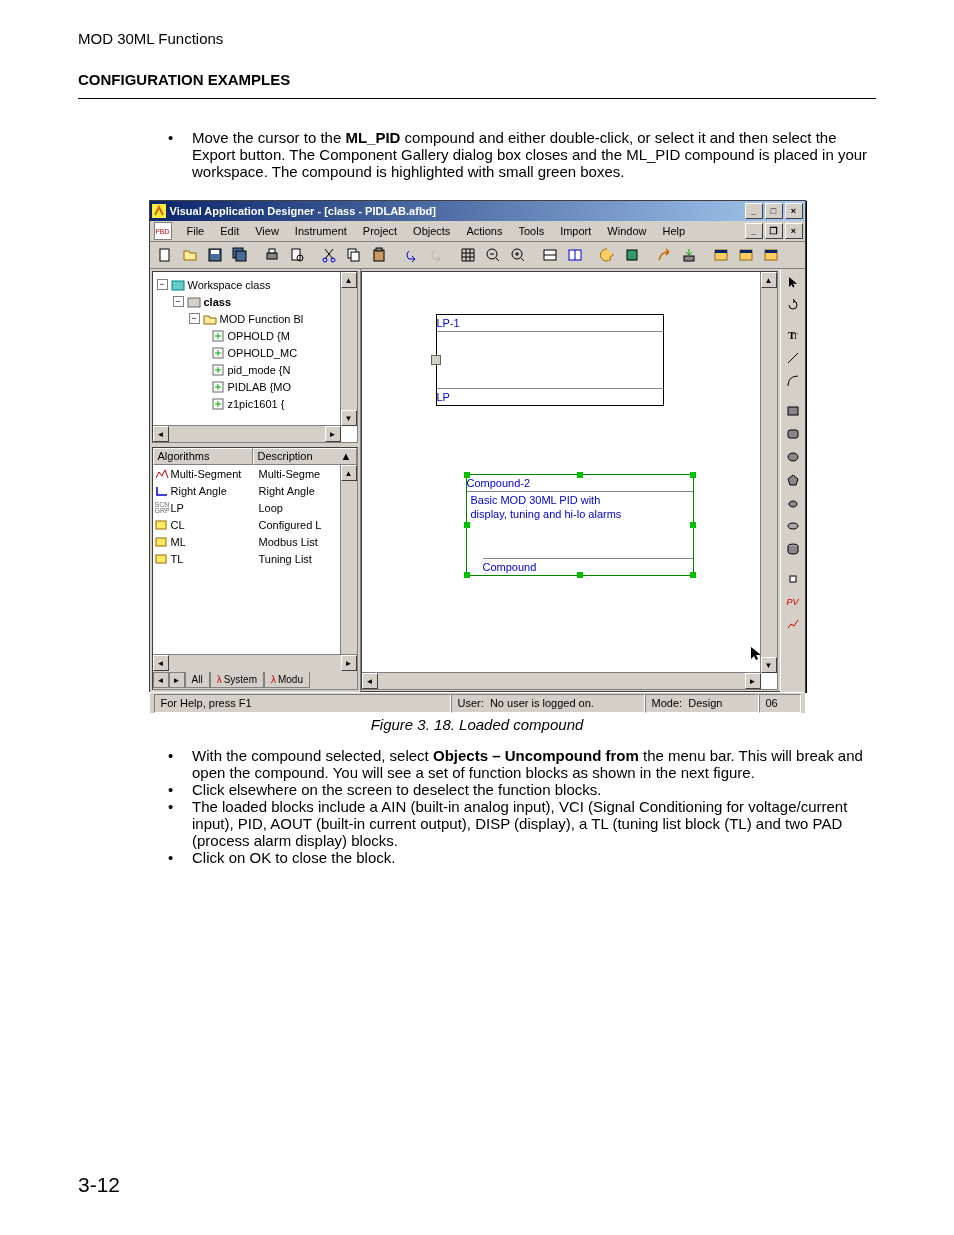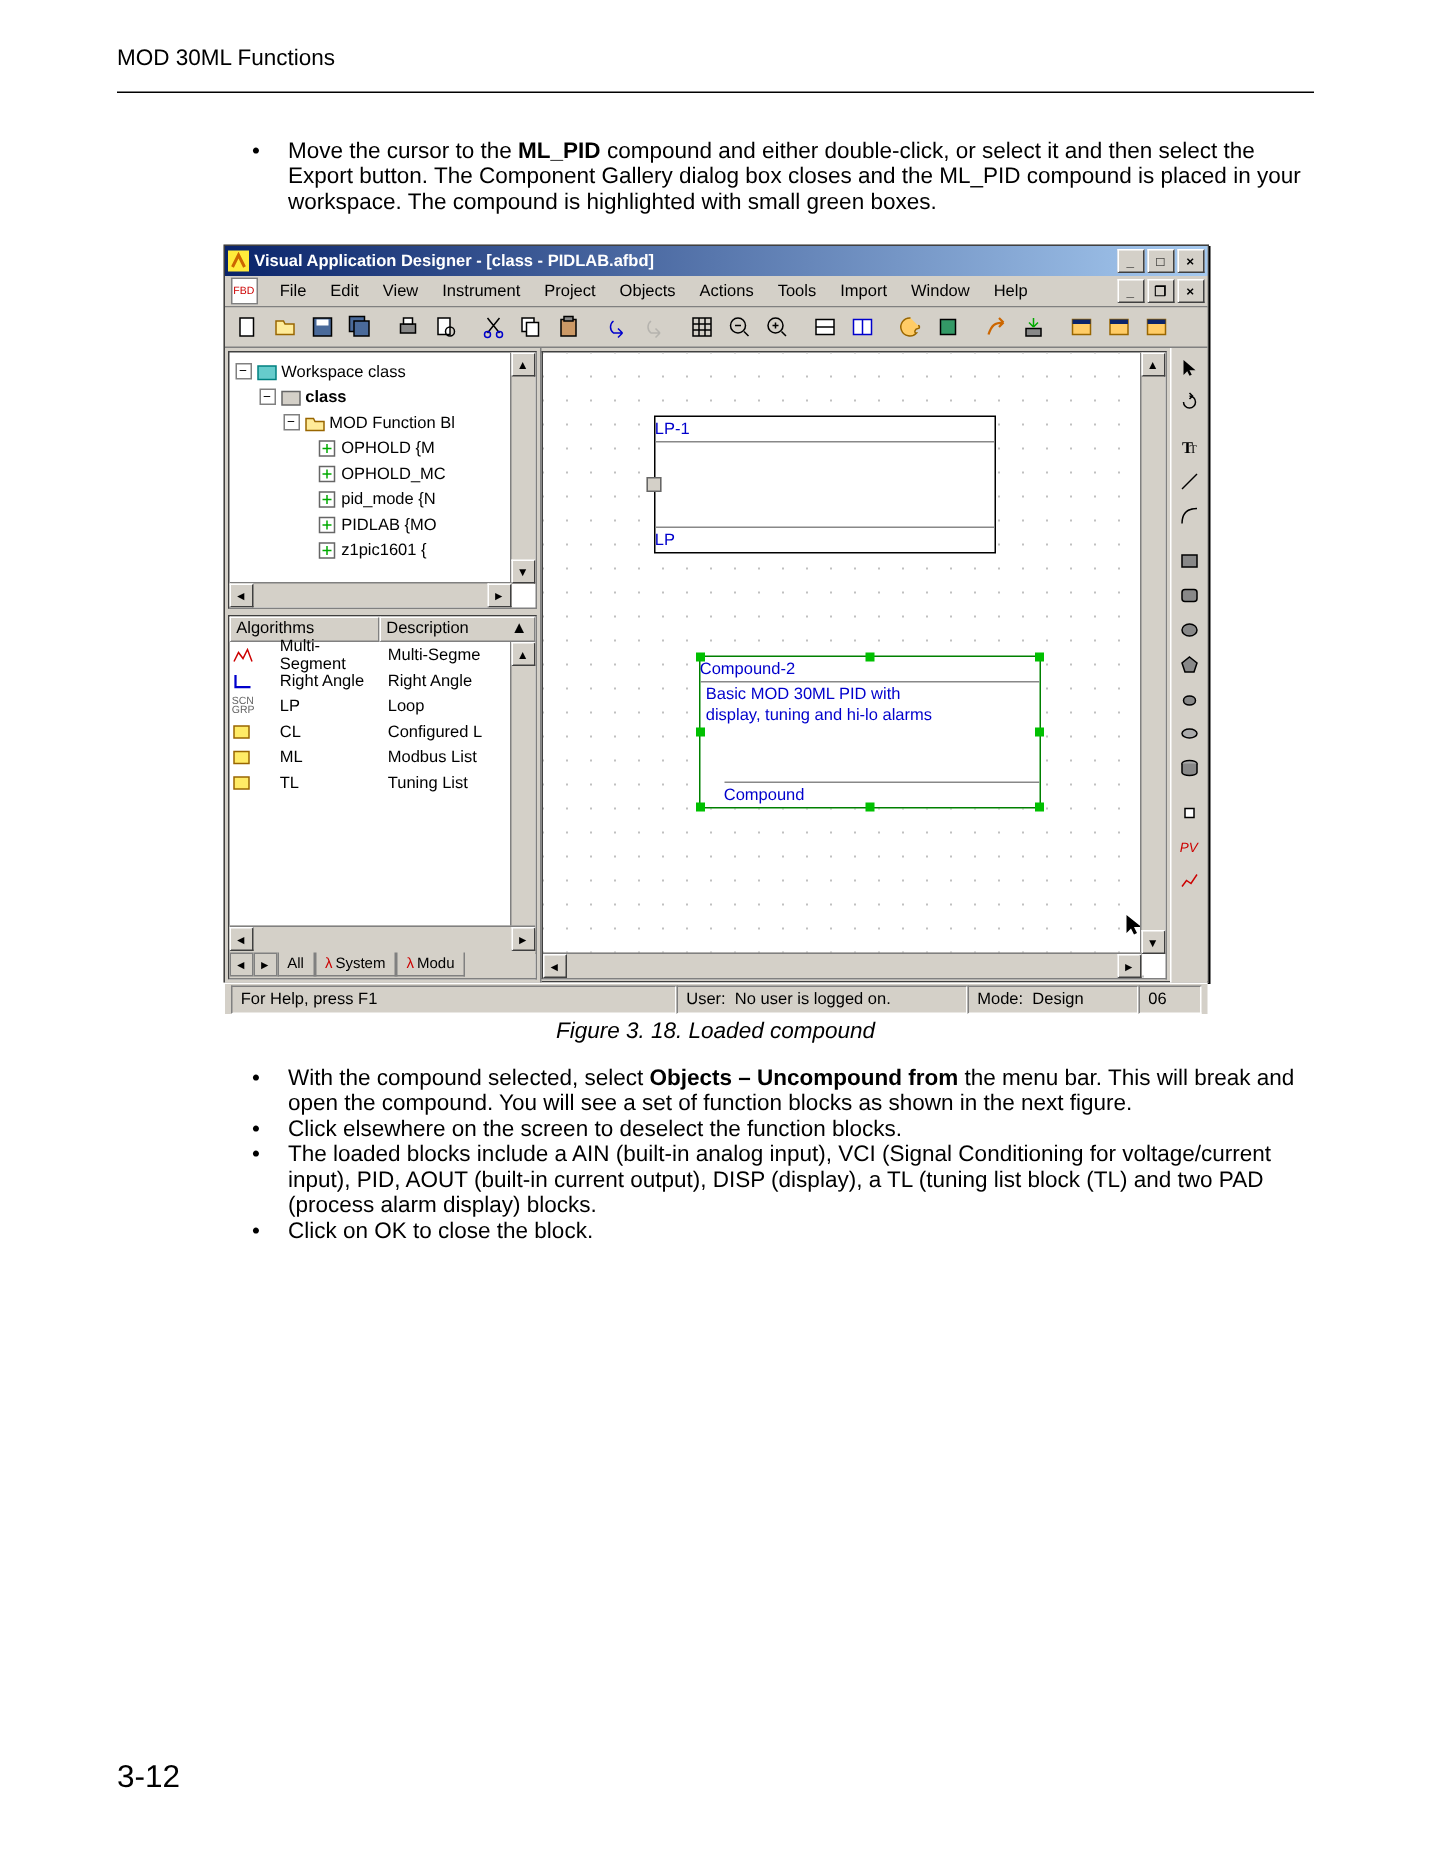--- a/index.html
+++ b/index.html
@@ -1,18 +1,18 @@
 <!DOCTYPE html>
 <html><head>
 <meta charset="utf-8">
 <style>
 body{margin:0;background:#fff;font-family:Arial,Helvetica,sans-serif;font-size:15px;color:#000}
 .page{width:954px;height:1235px;margin:0 auto;position:relative;padding:30px 78px 0 78px;box-sizing:border-box}
 .hdr-line{border-top:1px solid #000;margin:10px 0 30px 0}
-.header-top{font-size:15px;margin-bottom:14px}
+.header-top{font-size:15px;margin-bottom:24px}
 .header-title{font-weight:bold;font-size:15px;margin-bottom:10px}
 .bullets{margin-left:90px}
 .bullets .b{display:flex}
 .bullets .b .dot{width:24px;flex:none}
 .bullets .b .txt{flex:1}
 .bold{font-weight:bold}
 .fig-cap{text-align:center;font-style:italic;margin:24px 0 14px 0;font-size:15px}
 .pg-num{position:absolute;left:78px;bottom:38px;font-size:21px}
 
 
@@ -37,21 +37,21 @@
 .tree-row{display:flex;align-items:center;height:17px;white-space:nowrap}
 .tree .ex{width:9px;height:9px;border:1px solid #808080;display:inline-flex;align-items:center;justify-content:center;font-size:9px;line-height:1;margin-right:3px;background:#fff}
 .tree .ico2{width:14px;height:14px;margin-right:3px;display:inline-flex;align-items:center;justify-content:center}
 .scroll-v{position:absolute;right:0;top:0;bottom:16px;width:16px;background:#d4d0c8;border-left:1px solid #808080}
 .scroll-h{position:absolute;left:0;right:16px;bottom:0;height:16px;background:#d4d0c8;border-top:1px solid #808080}
 .sbtn{width:14px;height:14px;background:#d4d0c8;border:1px solid #fff;border-right-color:#404040;border-bottom-color:#404040;position:absolute;display:flex;align-items:center;justify-content:center;font-size:8px}
 .grid{flex:1;background:#fff;margin:2px;border:1px solid #808080;border-top-color:#404040;border-left-color:#404040;font-size:11px;overflow:hidden;position:relative}
 .grid-hdr{display:flex;background:#d4d0c8;height:17px}
 .grid-hdr div{border:1px solid #fff;border-right-color:#808080;border-bottom-color:#808080;padding:1px 4px;box-sizing:border-box}
 .grid-row{display:flex;height:17px;align-items:center}
-.grid-row .c1{width:100px;padding-left:2px;display:flex;align-items:center;gap:18px}
+.grid-row .c1{width:100px;padding-left:2px;display:flex;align-items:center;gap:2px}
 .grid-row .c2{flex:1;padding-left:4px}
 .gicon{width:14px;height:12px;display:inline-block}
 .tabs{height:18px;display:flex;align-items:center;font-size:10px;background:#d4d0c8}
 .tabs .tnav{width:14px;height:14px;border:1px solid #808080;background:#d4d0c8;display:flex;align-items:center;justify-content:center;font-size:8px}
 .tabs .tab{padding:0 6px;border:1px solid #808080;border-top:none;background:#d4d0c8;height:15px;display:flex;align-items:center}
 .canvas{flex:1;background:#fff;position:relative;margin:2px 2px 2px 0;border:1px solid #808080;border-top-color:#404040;border-left-color:#404040;overflow:hidden}
 .canvas .dots{position:absolute;inset:0;background-image:radial-gradient(#c0c0c0 0.5px,transparent 0.5px);background-size:16px 16px;background-position:8px 8px}
 .blk{position:absolute;border:1px solid #000;background:#fff}
 .blk .lbl{color:#0000cc;text-align:left;font-size:11px;padding:2px 0}
 .blk.sel{border:1px solid #008000}
@@ -60,20 +60,21 @@
 .rtools .rt{width:20px;height:20px;border:1px solid #d4d0c8;display:flex;align-items:center;justify-content:center}
 .rtools .rt svg{width:14px;height:14px}
 .status{height:20px;background:#d4d0c8;border-top:1px solid #fff;display:flex;align-items:center;font-size:11px;padding:0 4px}
 .status .cell{border:1px solid #808080;border-top-color:#808080;border-left-color:#808080;border-right-color:#fff;border-bottom-color:#fff;padding:1px 6px;height:15px;display:flex;align-items:center}
 </style>
 </head>
 <body>
 
 <div class="page">
   <div class="header-top">MOD 30ML Functions</div>
+  <div class="header-title">CONFIGURATION EXAMPLES</div>
   <div class="hdr-line"></div>
 
   <div class="bullets">
     <div class="b">
       <div class="dot">•</div>
       <div class="txt">
         <span>Move the cursor to the </span><span class="bold">ML_PID</span><span> compound and either double-click, or select it and then select the Export button.  The Component Gallery dialog box closes and the ML_PID compound is placed in your workspace.  The compound is highlighted with small green boxes.</span>
       </div>
     </div>
   </div>

